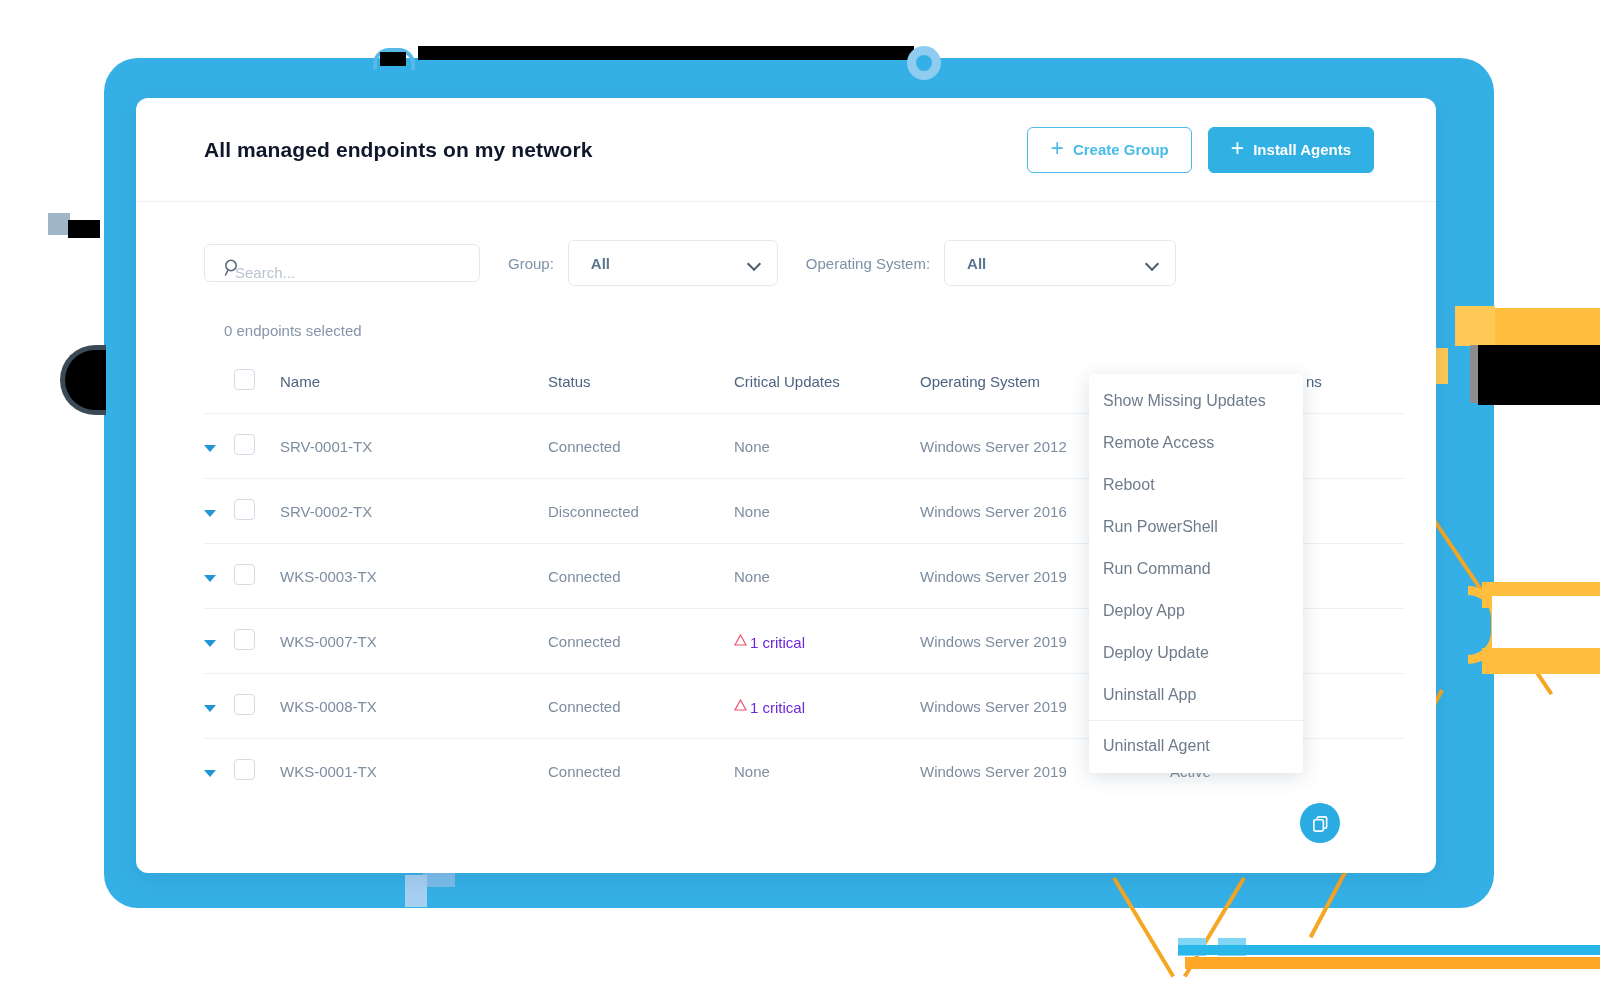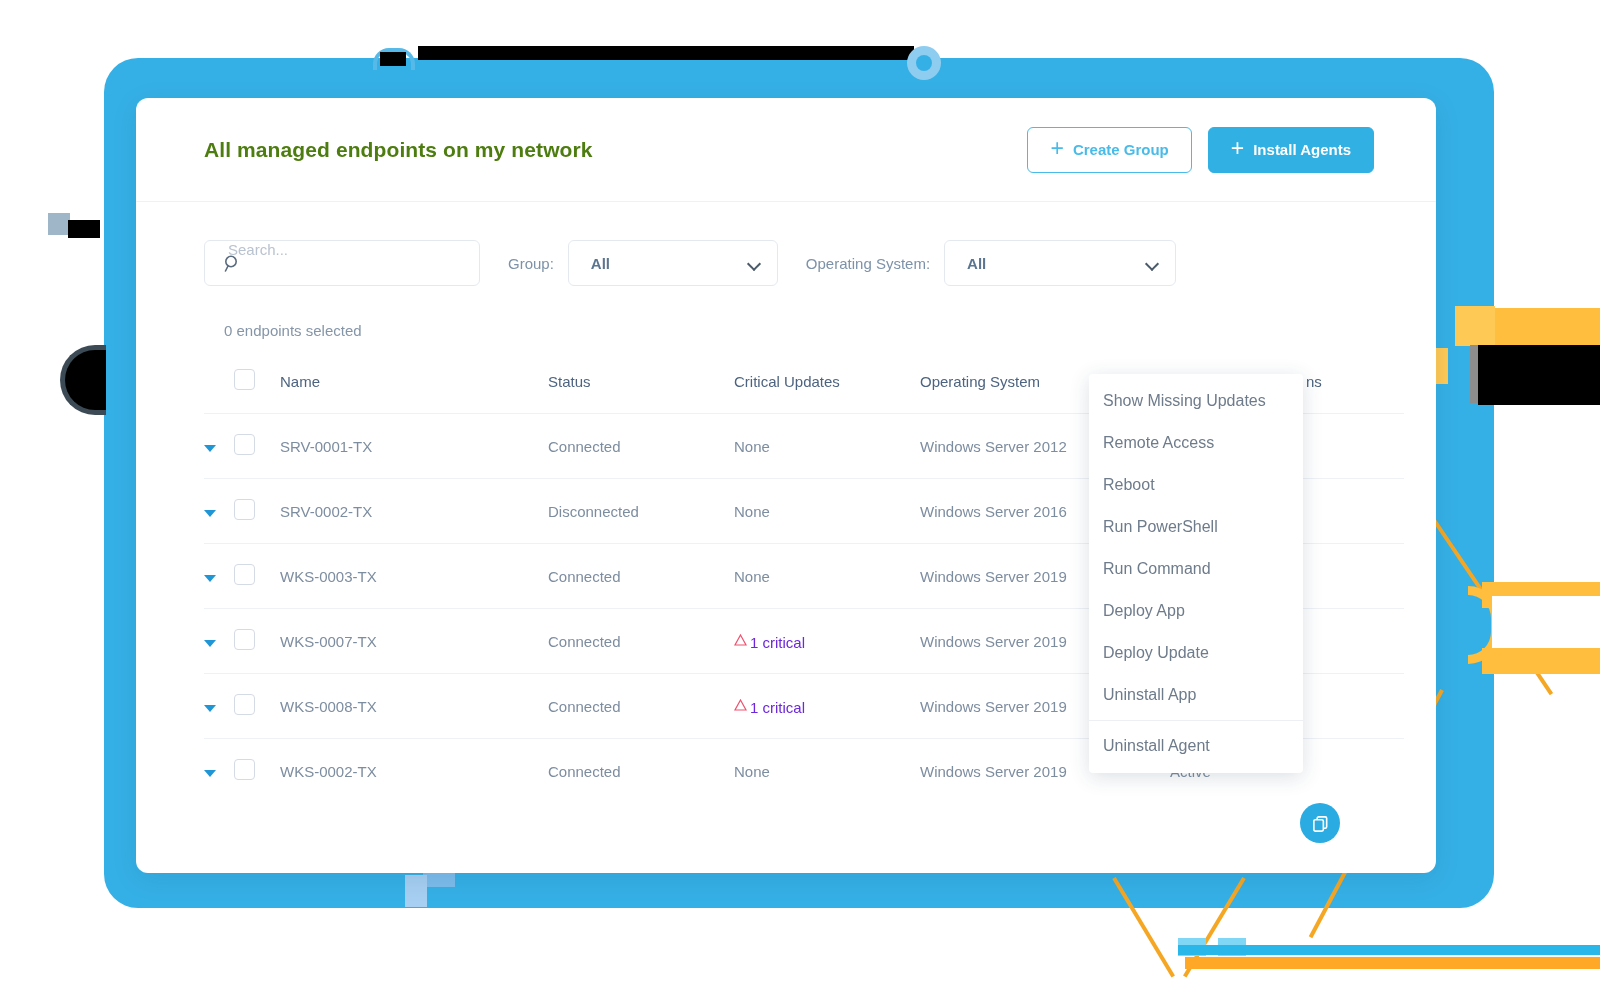--- a/index.html
+++ b/index.html
@@ -96,21 +96,21 @@
   }
 
   .card-header {
     position: relative;
     height: 104px;
     display: flex; align-items: center; justify-content: space-between;
     padding: 0 62px 0 68px;
     border-bottom: 1px solid #eef1f6;
   }
   .card-title {
-    font-size: 21px; font-weight: bold; color: #4d7c0f;
+    font-size: 21px; font-weight: bold; color: #0f172a;
     letter-spacing: .1px;
   }
   .hdr-btns { display: flex; align-items: center; gap: 16px; }
   .btn {
     display: inline-flex; align-items: center; gap: 9px;
     height: 46px; padding: 0 22px;
     border-radius: 6px; font-size: 15px; font-weight: bold;
     cursor: pointer; white-space: nowrap;
   }
   .btn-outline {
@@ -122,23 +122,23 @@
   .plus { font-size: 23px; font-weight: 300; line-height: 1; position: relative; top: -1px; }
 
   
   .filters {
     display: flex; align-items: center;
     padding: 38px 0 0 68px;
     gap: 0;
   }
   .search-box {
     position: relative;
-    width: 276px; height: 46px;
+    width: 276px; height: 38px;
     border: 1px solid #e4e9f0; border-radius: 6px;
-    display: flex; align-items: flex-start; padding-left: 23px;
+    display: flex; align-items: flex-end; padding-left: 30px;
     background: #fff;
   }
   .search-box input {
     border: none; outline: none; width: 200px;
     font-family: "Liberation Sans", sans-serif;
     font-size: 15px; color: #7d8da0; background: transparent;
   }
   .search-box input::placeholder { color: #b9c3cf; }
   .mag { position: absolute; left: 18px; top: 13px; }
 
@@ -389,21 +389,21 @@
                 </svg>
                 <span>1 critical</span>
               </span></td>
             <td>Windows Server 2019</td>
             <td></td>
             <td></td>
           </tr>
           <tr>
             <td><span class="caret"></span></td>
             <td><span class="cbox"></span></td>
-            <td>WKS-0002-TX</td>
+            <td>WKS-0001-TX</td>
             <td>Connected</td>
             <td><span>None</span></td>
             <td>Windows Server 2019</td>
             <td>Active</td>
             <td></td>
           </tr>
         </tbody>
     </table>
 
     <div class="fab">

